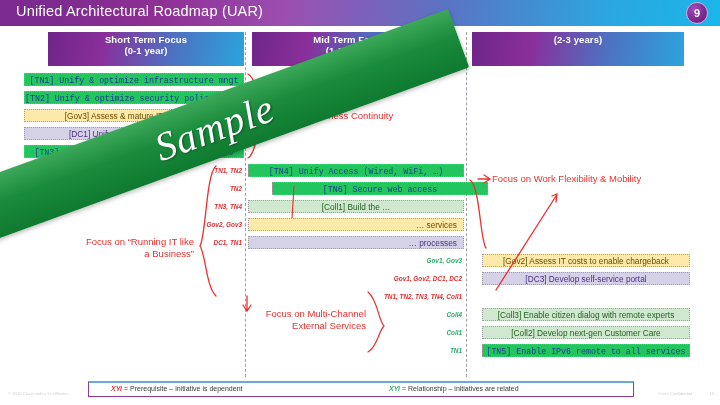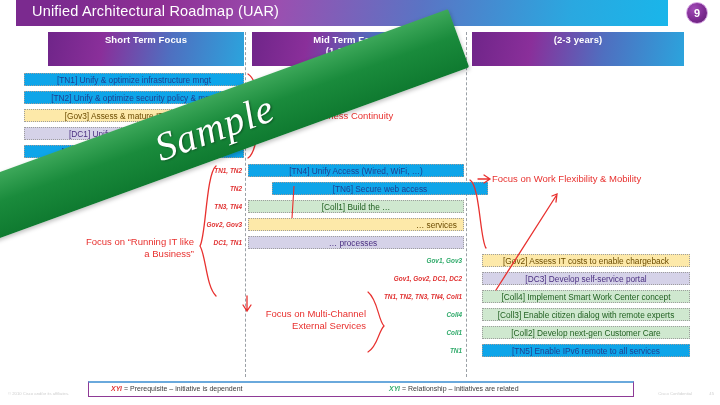--- a/index.html
+++ b/index.html
@@ -5,21 +5,21 @@
   * { box-sizing: border-box; margin: 0; padding: 0; }
   body {
     width: 720px; height: 405px; overflow: hidden;
     font-family: "Liberation Sans", sans-serif;
     background: #ffffff; position: relative;
   }
   .slide { position: relative; width: 720px; height: 405px; background:#fff; }
 
   
   .header {
-    position: absolute; left: 16px; top: 0; width: 652px; height: 26px;
+    position: absolute; left: 0; top: 0; width: 720px; height: 26px;
     background: linear-gradient(100deg, #7b2a8f 0%, #7b2a8f 6%, #8e2f94 22%, #9b4fb0 40%, #5a74c4 62%, #2aa8e0 85%, #19b6ea 100%);
   }
   .header-title {
     position: absolute; left: 16px; top: 3px;
     color: #ffffff; font-size: 14.5px; letter-spacing: .2px;
     white-space: nowrap;
   }
   .page-badge {
     position: absolute; right: 12px; top: 2px;
     width: 22px; height: 22px; border-radius: 50%;
@@ -45,21 +45,21 @@
     border-left: 1.4px dashed #9aa0a6;
   }
 
   
   .item {
     position: absolute; height: 13px; line-height: 13px;
     font-size: 8.3px; text-align: center;
     border: 1px dotted #9e9e9e;
     white-space: nowrap; overflow: hidden;
   }
-  .c-tn   { background: #0ea5e9; color: #1f3f8f; }
+  .c-tn   { background: #22c55e; color: #1f3f8f; font-family: Liberation Mono, monospace; }
   .c-gov  { background: #fde9a9; color: #6b4b00; }
   .c-dc   { background: #d5d2e8; color: #4a2f80; }
   .c-coll { background: #cfe8cf; color: #1f5f1f; }
 
   
   .tag {
     position: absolute; font-size: 6.4px; font-style: italic;
     font-weight: bold; text-align: right; white-space: nowrap;
   }
   .tag-pre { color: #e03030; }
@@ -111,20 +111,21 @@
 
 <div class="slide">
 
   <div class="header">
     <div class="header-title">Unified Architectural Roadmap (UAR)</div>
   </div>
   <div class="page-badge">9</div>
 
   <div class="col-head" style="left:48px; top:32px; width:196px;">
     <span class="l2">Short Term Focus</span>
+    <span class="l2">(0-1 year)</span>
   </div>
   <div class="col-head" style="left:252px; top:32px; width:196px;">
     <span class="l2">Mid Term Focus</span>
     <span class="l2">(1-2 years)</span>
   </div>
   <div class="col-head" style="left:472px; top:32px; width:212px;">
     <span class="l2">(2-3 years)</span>
   </div>
 
   <div class="divider" style="left:245px; height:345px;"></div>
@@ -139,32 +140,31 @@
   <div class="tag tag-pre" style="left:170px; top:167px; width:72px;">TN1, TN2</div>
   <div class="tag tag-pre" style="left:170px; top:185px; width:72px;">TN2</div>
   <div class="tag tag-pre" style="left:170px; top:203px; width:72px;">TN3, TN4</div>
   <div class="tag tag-pre" style="left:170px; top:221px; width:72px;">Gov2, Gov3</div>
   <div class="tag tag-pre" style="left:170px; top:239px; width:72px;">DC1, TN1</div>
 
   <div class="item c-tn" style="left:248px; top:164px; width:216px;">[TN4] Unify Access (Wired, WiFi, …)</div>
   <div class="item c-tn" style="left:248px; top:182px; width:216px;margin-left:24px;">[TN6] Secure web access</div>
   <div class="item c-coll" style="left:248px; top:200px; width:216px;text-align:center;">[Coll1] Build the …</div>
   <div class="item c-gov" style="left:248px; top:218px; width:216px; text-align:right; padding-right:6px;">… services</div>
-  <div class="item c-dc" style="left:248px; top:236px; width:216px; padding-right:6px;">… processes</div>
+  <div class="item c-dc" style="left:248px; top:236px; width:216px; text-align:right; padding-right:6px;">… processes</div>
 
   <div class="tag tag-rel" style="left:372px; top:257px; width:90px;">Gov1, Gov3</div>
   <div class="tag tag-pre" style="left:352px; top:275px; width:110px;">Gov1, Gov2, DC1, DC2</div>
   <div class="tag tag-pre" style="left:336px; top:293px; width:126px;">TN1, TN2, TN3, TN4, Coll1</div>
   <div class="tag tag-rel" style="left:390px; top:311px; width:72px;">Coll4</div>
   <div class="tag tag-rel" style="left:390px; top:329px; width:72px;">Coll1</div>
   <div class="tag tag-rel" style="left:390px; top:347px; width:72px;">TN1</div>
 
   <div class="item c-gov" style="left:482px; top:254px; width:208px;">[Gov2] Assess IT costs to enable chargeback</div>
   <div class="item c-dc" style="left:482px; top:272px; width:208px;">[DC3] Develop self-service portal</div>
-  <div class="item c-coll" style="left:482px; top:290px; width:208px;">[Coll4] Implement Smart Work Center concept</div>
   <div class="item c-coll" style="left:482px; top:308px; width:208px;">[Coll3] Enable citizen dialog with remote experts</div>
   <div class="item c-coll" style="left:482px; top:326px; width:208px;">[Coll2] Develop next-gen Customer Care</div>
   <div class="item c-tn" style="left:482px; top:344px; width:208px;">[TN5] Enable IPv6 remote to all services</div>
 
   <svg class="overlay">
 
     <path d="M248 74 C258 80, 258 104, 262 110 C258 116, 258 152, 248 158" stroke="#e8312f" stroke-width="1.3" fill="none" stroke-linecap="round"></path>
     <path d="M262 110 L272 110 M266 106 L272 110 L266 114" stroke="#e8312f" stroke-width="1.3" fill="none" stroke-linecap="round"></path>
 
     <path d="M216 166 C206 174, 206 236, 200 246 C206 256, 206 286, 216 296" stroke="#e8312f" stroke-width="1.3" fill="none" stroke-linecap="round"></path>

